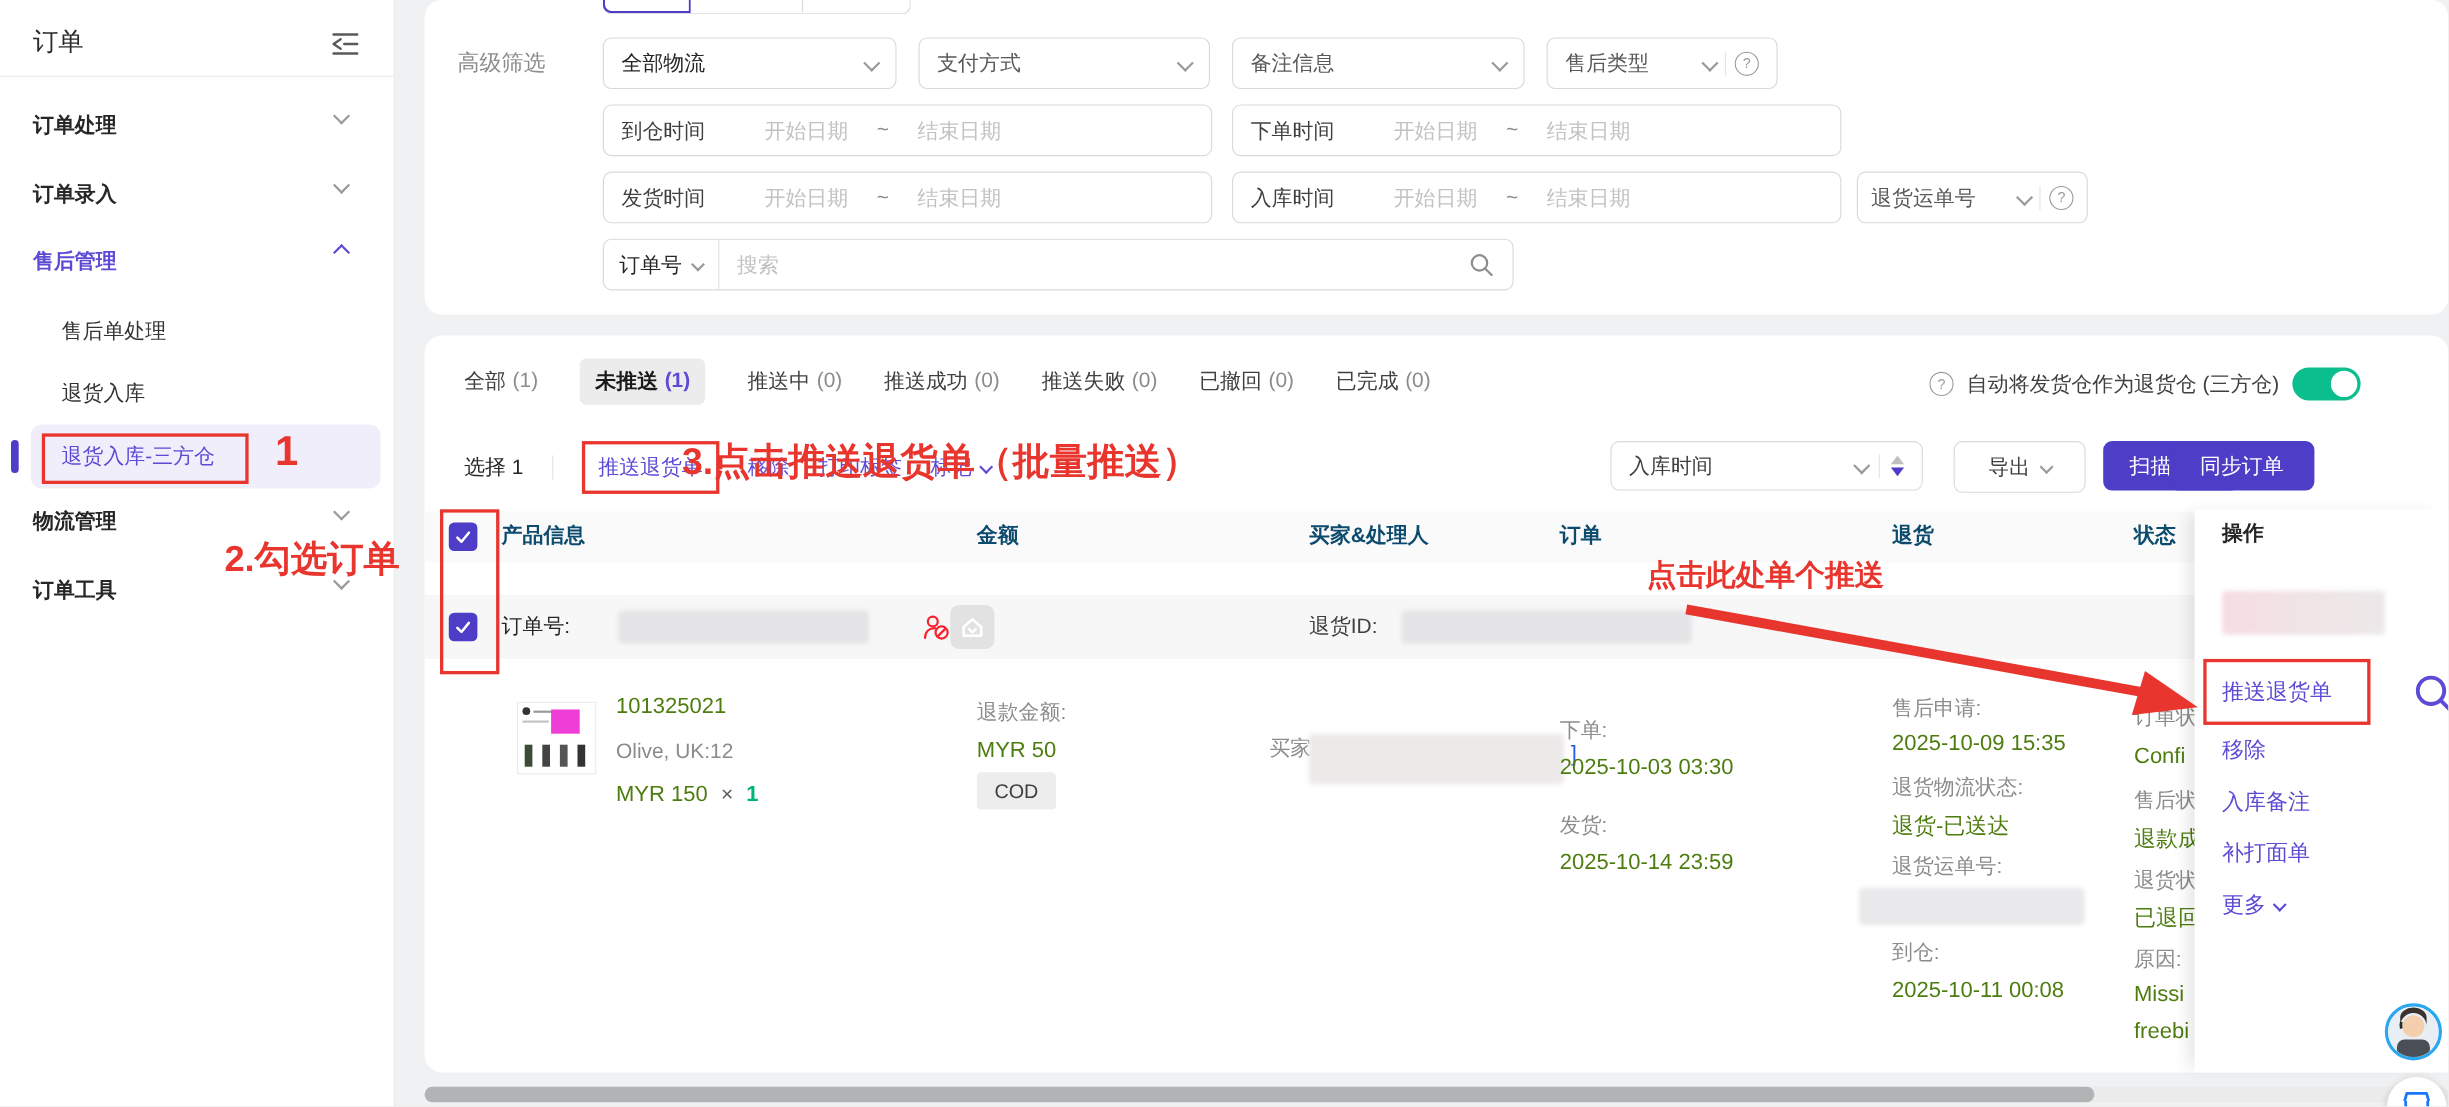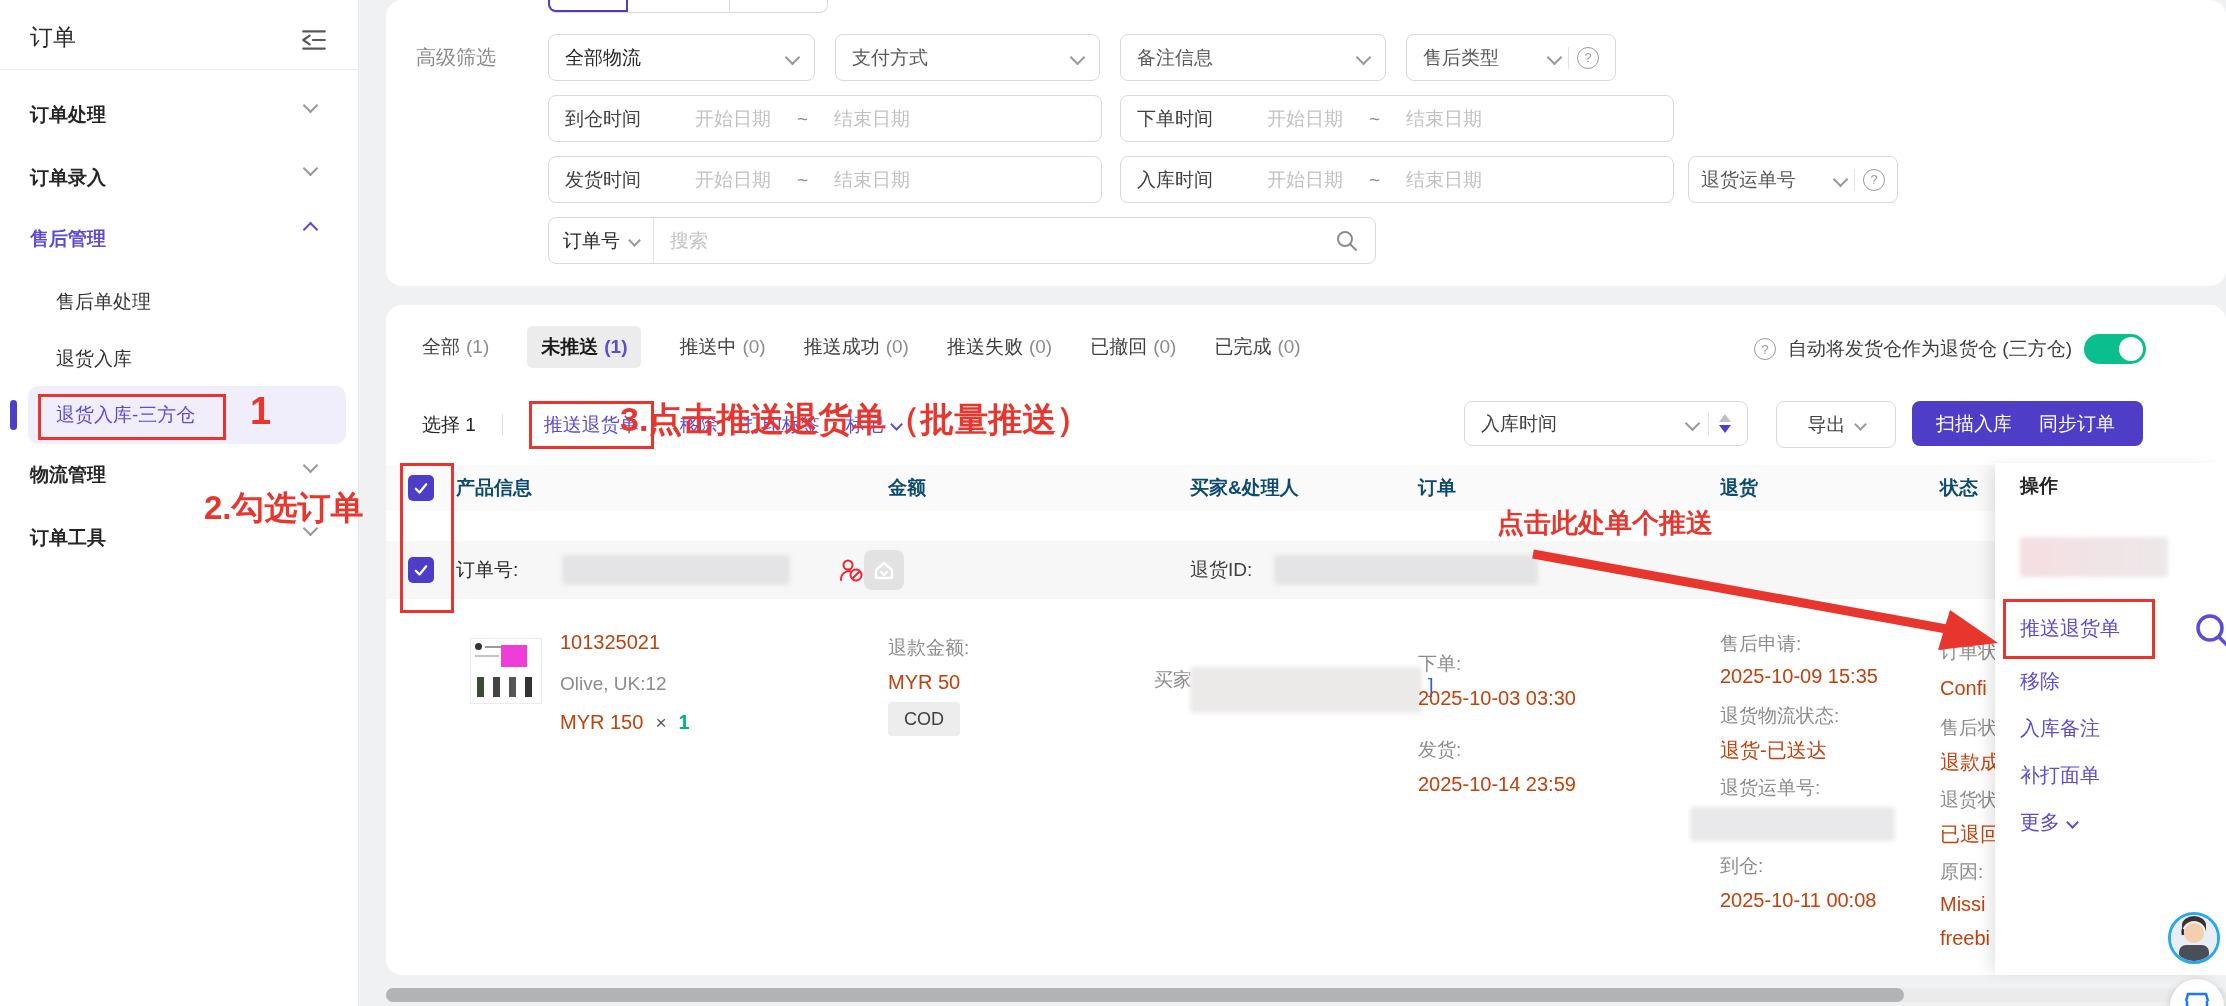--- a/index.html
+++ b/index.html
@@ -30,21 +30,21 @@
   .qcircle{width:20px;height:20px;min-width:20px;border:1.5px solid #9a9a9a;border-radius:50%;color:#9a9a9a;
            font-size:13px;display:inline-flex;align-items:center;justify-content:center;}
   .vdiv{width:1px;height:22px;background:#e3e3e3;}
   .blur{background:#e4e4e6;border-radius:4px;filter:blur(2px);}
   .link{color:#5b4bd5;font-size:19px;cursor:pointer;white-space:nowrap;}
   .redbox{border:3px solid #e8362e;box-sizing:border-box;z-index:30;pointer-events:none;}
   .ann{color:#e8362e;font-weight:bold;white-space:nowrap;z-index:40;pointer-events:none;}
   .primary{background:#4d3dc7;color:#fff;border-radius:8px;display:flex;align-items:center;justify-content:center;font-size:19px;cursor:pointer;}
   .outline-btn{border:1px solid #d9d9d9;border-radius:8px;background:#fff;display:flex;align-items:center;justify-content:center;gap:10px;font-size:19px;color:#404040;cursor:pointer;}
   .gray-label{color:#8c8c8c;font-size:19px;white-space:nowrap;}
-  .val{color:#c2410c;font-size:20px;white-space:nowrap;}
+  .val{color:#4d7c0f;font-size:20px;white-space:nowrap;}
   .cbx{width:26px;height:26px;background:#4d3dc7;border-radius:5px;display:flex;align-items:center;justify-content:center;cursor:pointer;}
   .hcell{position:absolute;height:46px;line-height:46px;font-size:19px;font-weight:bold;color:#0c4a6e;white-space:nowrap;}
   .tab{display:flex;align-items:center;gap:6px;font-size:19px;color:#404040;cursor:pointer;white-space:nowrap;}
   .tab .cnt{color:#8c8c8c;}
   .tab.active{background:#ececec;border-radius:6px;padding:8px 14px;font-weight:bold;color:#1a1a1a;}
   .tab.active .cnt{color:#5b4bd5;}
   .badge{background:#ededed;border-radius:4px;color:#3f3f3f;font-size:18px;display:flex;align-items:center;justify-content:center;}
   .tri{width:0;height:0;border-left:6px solid transparent;border-right:6px solid transparent;}
   .tri.up{border-bottom:8px solid #bfbfbf;margin-bottom:3px;}
   .tri.down{border-top:8px solid #4d3dc7;}
@@ -233,21 +233,21 @@
       <span style="display:flex;flex-direction:column;align-items:center;cursor:pointer;">
         <span class="tri up"></span>
         <span class="tri down"></span>
       </span>
     </div>
     <div class="outline-btn abs" style="left:1390px;top:96px;width:118px;height:45px;">
       <span>导出</span>
       <span class="chev small"></span>
     </div>
     <div class="primary abs" style="left:1526px;top:96px;width:124px;height:45px;">扫描入库</div>
-    <div class="primary abs" style="left:1625px;top:96px;width:132px;height:45px;">同步订单</div>
+    <div class="primary abs" style="left:1586px;top:96px;width:132px;height:45px;">同步订单</div>
 
     <div class="abs" style="left:0;top:160px;width:1840px;height:46px;background:#fafafa;">
       <div class="abs cbx" style="left:22px;top:10px;">
         <svg width="18" height="18" viewBox="0 0 24 24">
           <path d="M5 13 L10 18 L19 7" stroke="#fff" stroke-width="3" fill="none" stroke-linecap="round" stroke-linejoin="round"></path>
         </svg>
       </div>
       <div class="hcell" style="left:70px;">产品信息</div>
       <div class="hcell" style="left:502px;">金额</div>
       <div class="hcell" style="left:804px;">买家&amp;处理人</div>

